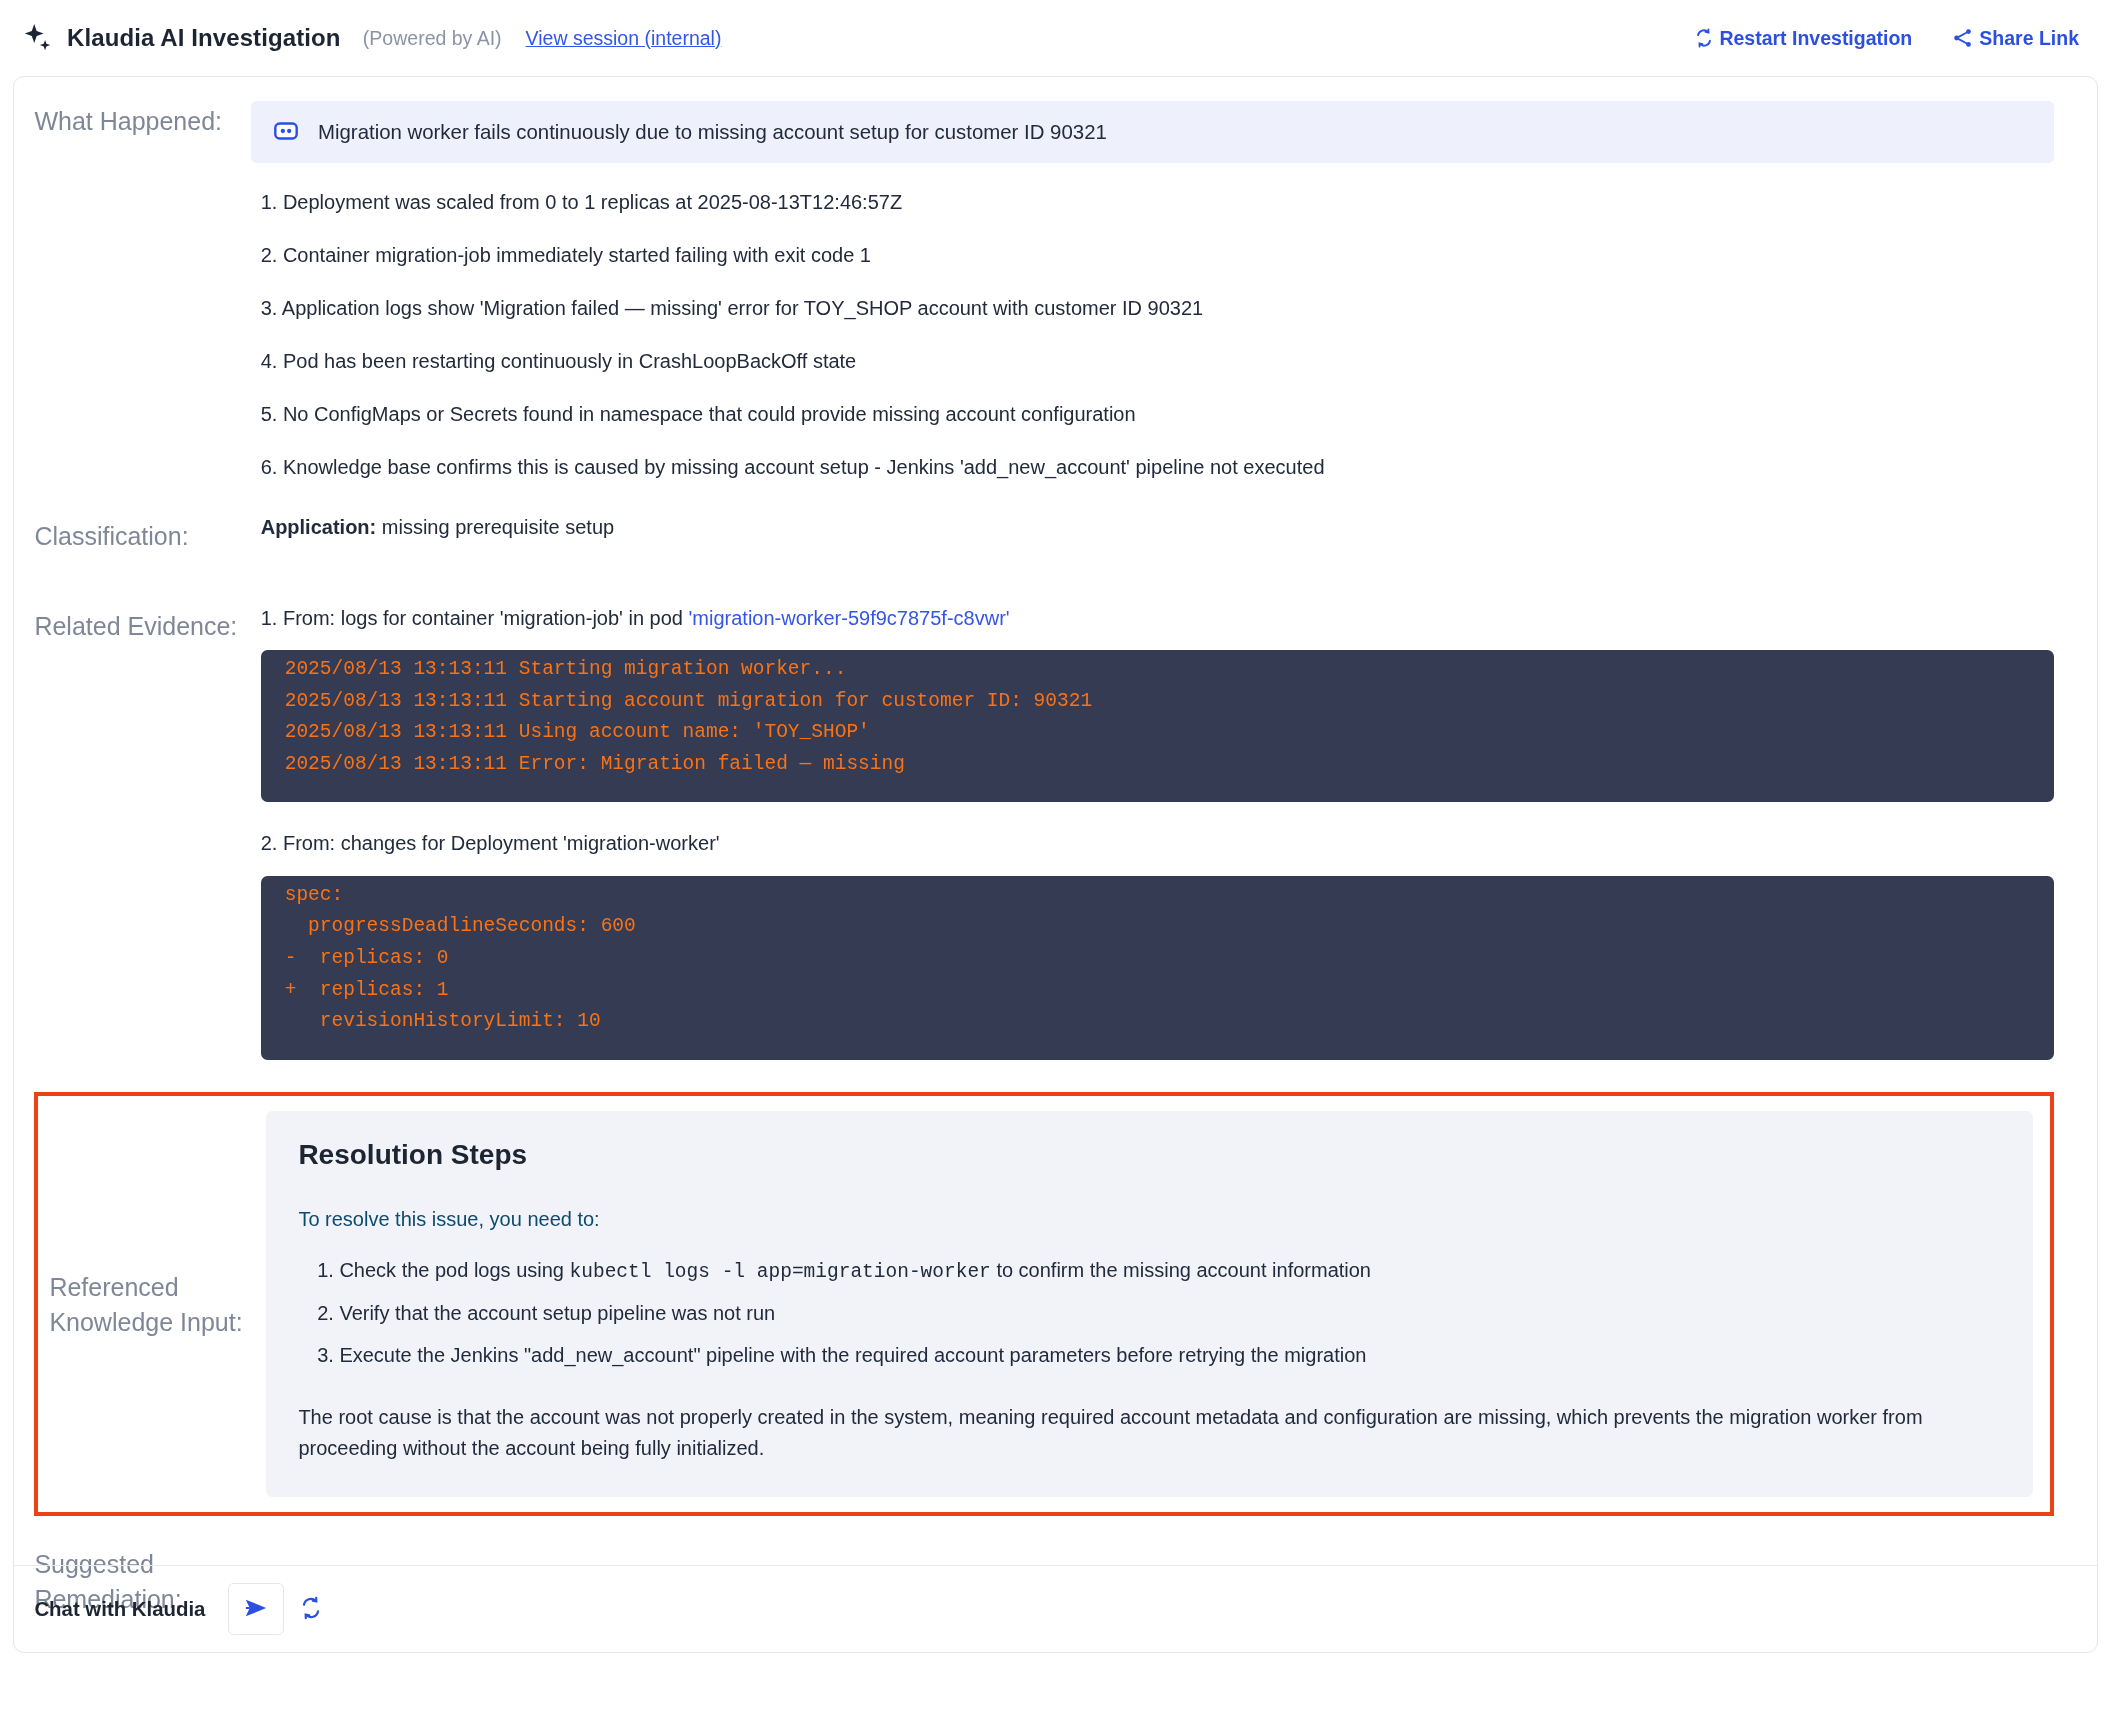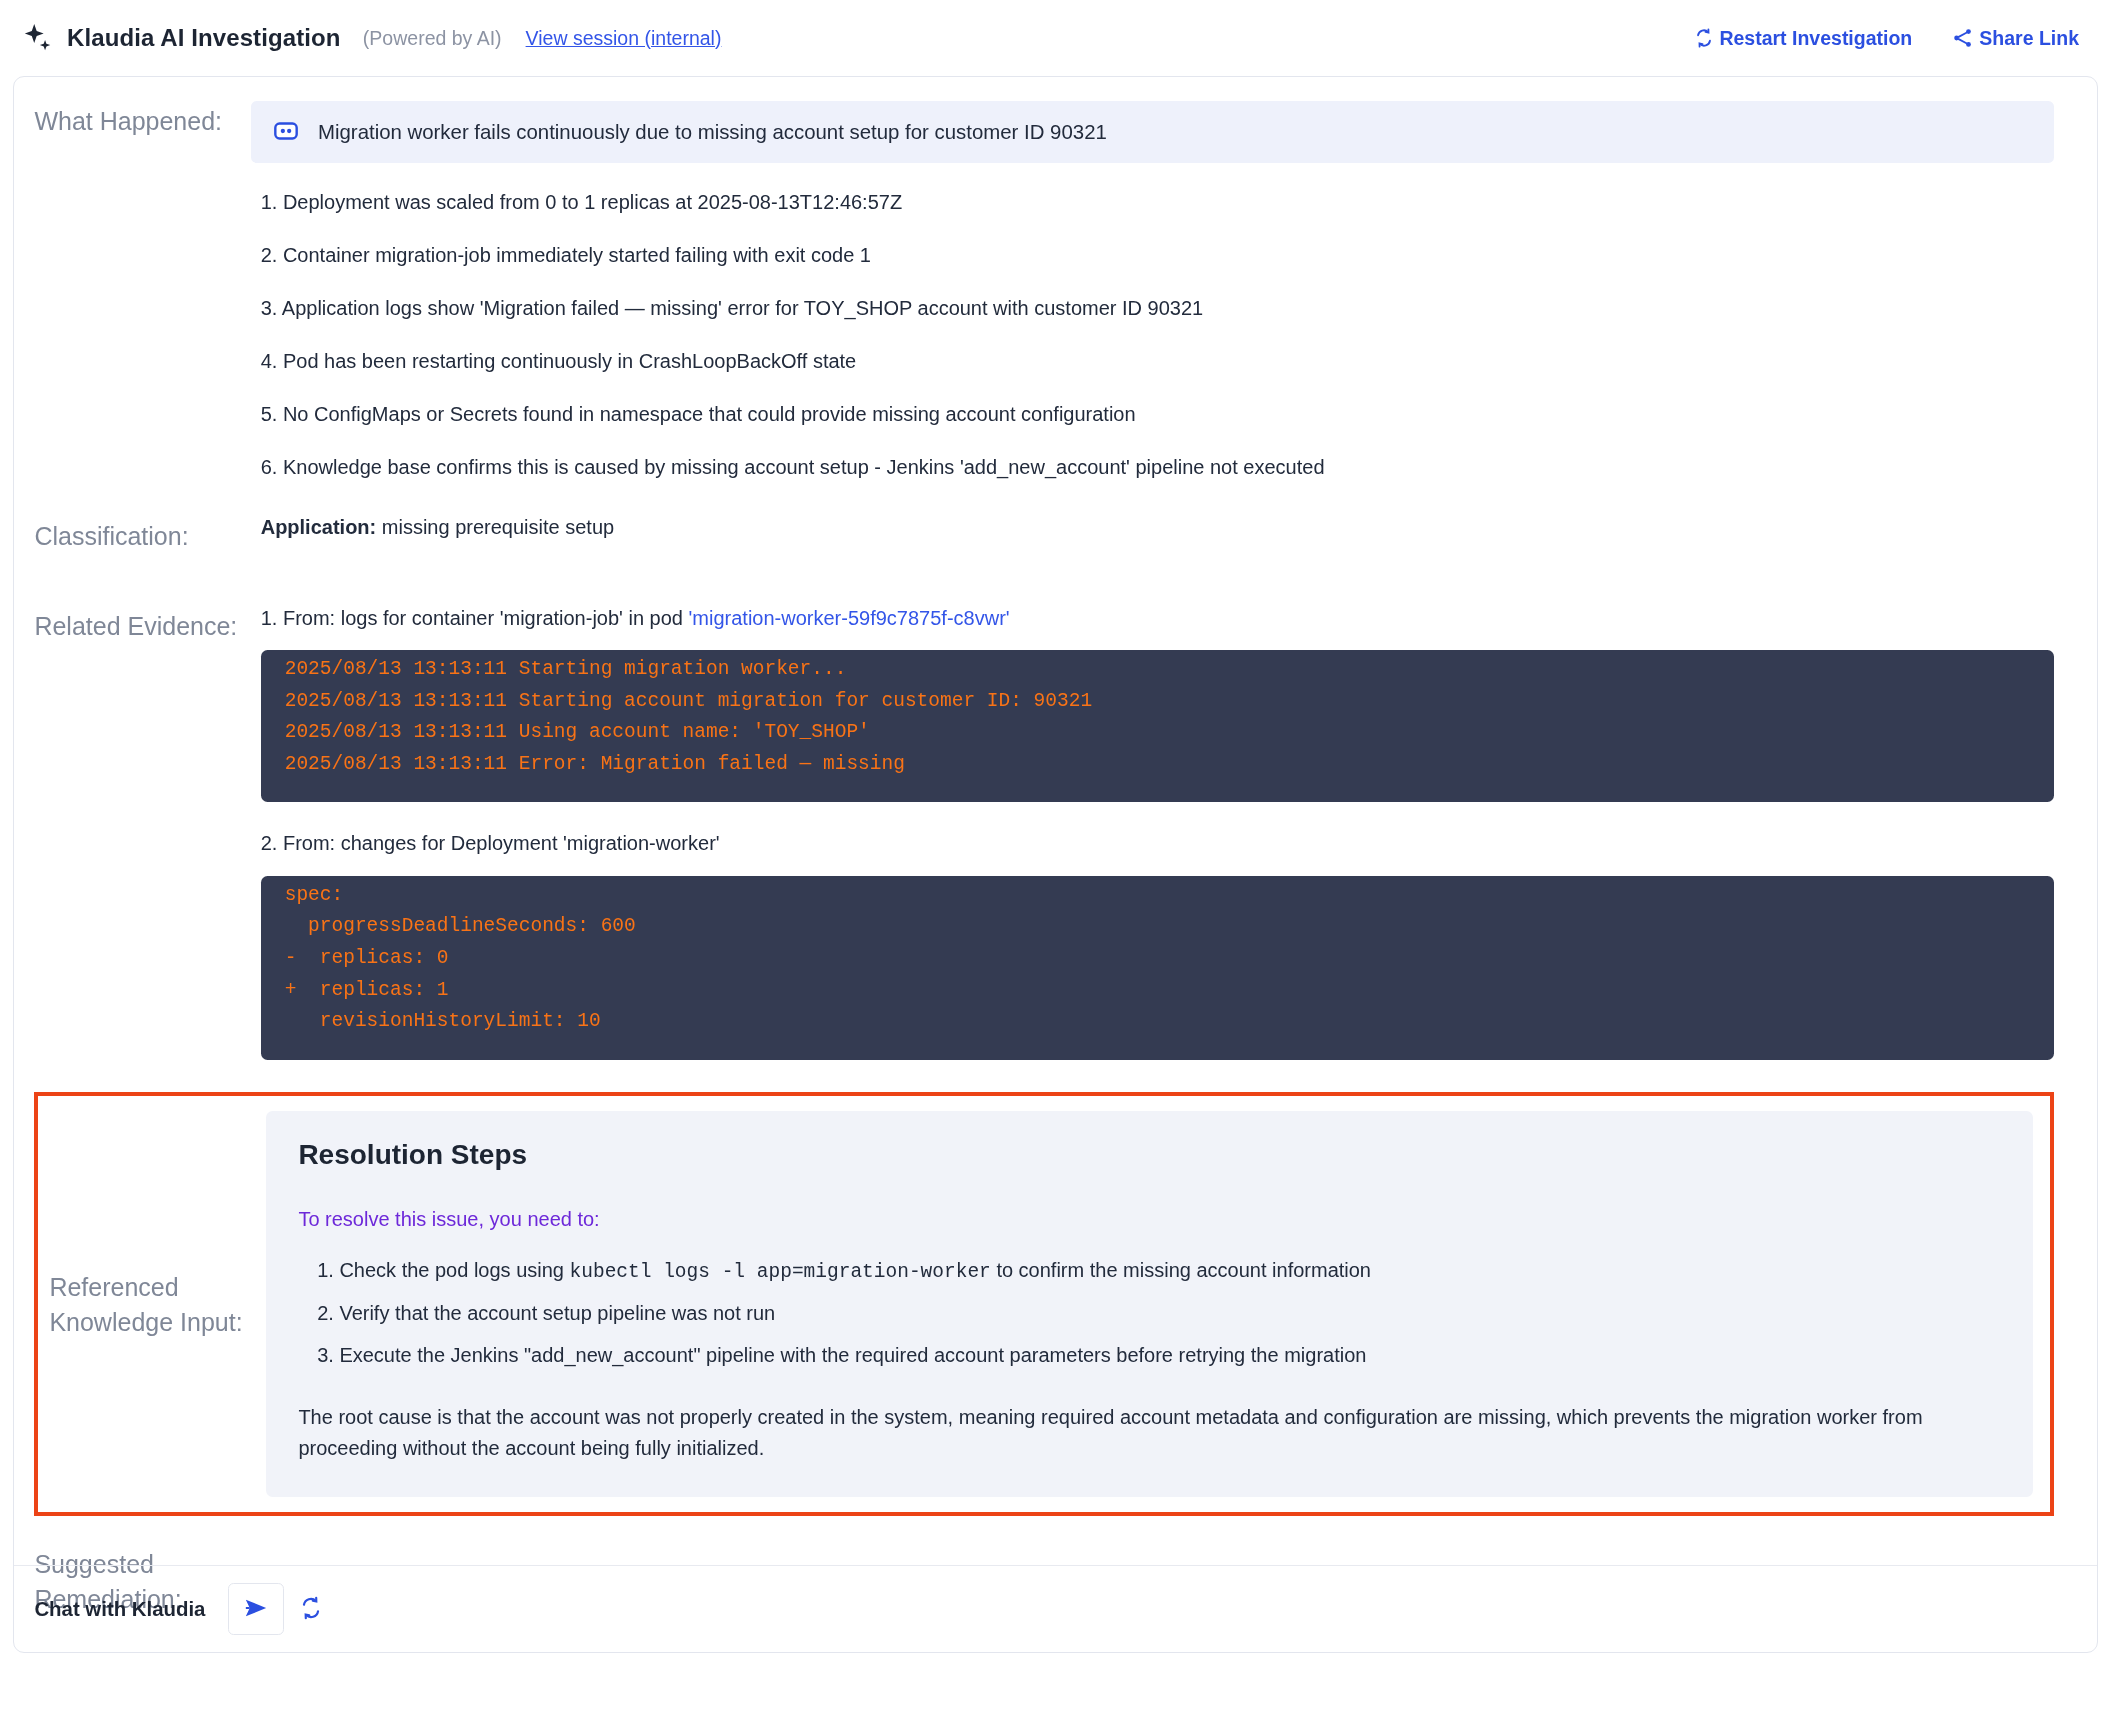--- a/index.html
+++ b/index.html
@@ -175,21 +175,21 @@
     box-sizing: border-box;
   }
   .knowledge-title {
     font-size: 28px;
     font-weight: bold;
     color: #1d2533;
     margin: 0 0 37px 0;
   }
   .knowledge-intro {
     font-size: 20px;
-    color: #6d28d9;
+    color: #0c4a6e;
     margin: 0 0 26px 0;
   }
   .knowledge-steps {
     margin: 0 0 33px 0;
     padding-left: 41px;
     font-size: 20px;
     color: #222b3c;
   }
   .knowledge-steps li { margin-bottom: 15px; line-height: 1.35; }
   .knowledge-steps li:last-child { margin-bottom: 0; }

